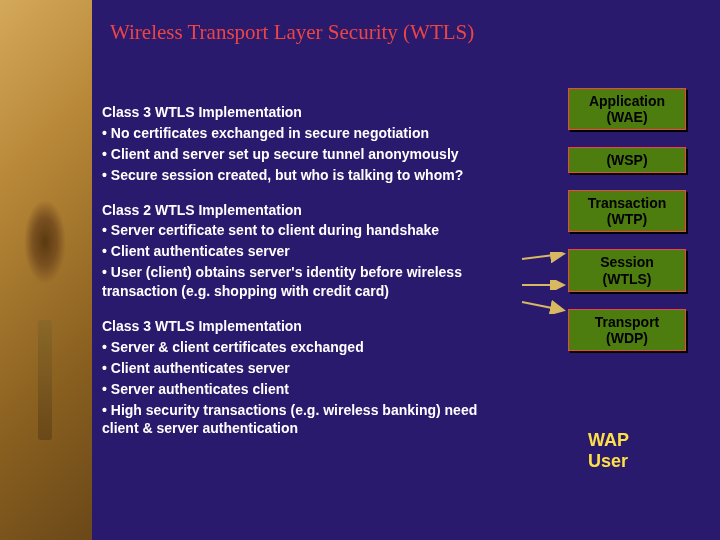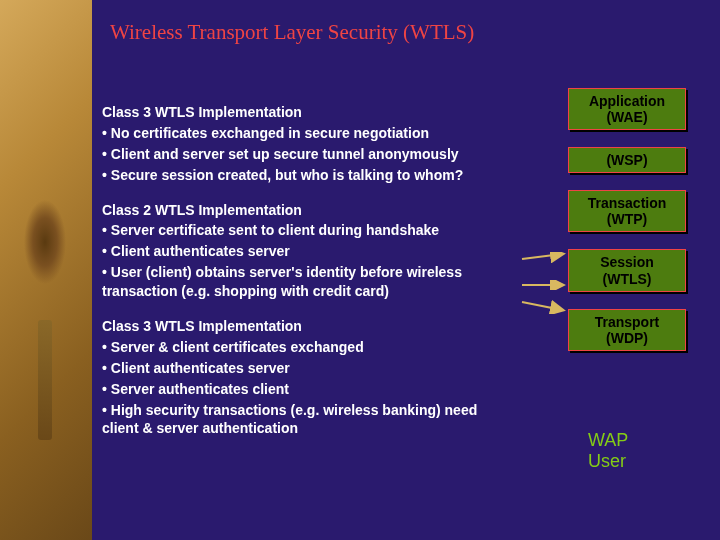--- a/index.html
+++ b/index.html
@@ -67,22 +67,22 @@
     font-weight: bold;
     color: #000;
     padding: 4px 2px;
     margin-bottom: 17px;
     line-height: 1.15;
   }
   .stack-label {
     position: absolute;
     left: 588px; top: 430px;
     font-size: 18px;
-    font-weight: normal;
-    color: #84cc16;
+    font-weight: bold;
+    color: #fde047;
     line-height: 1.15;
   }
   .arrow {
     position: absolute;
     pointer-events: none;
   }
   .arrow svg { display: block; }
 </style>
 </head>
 <body>

